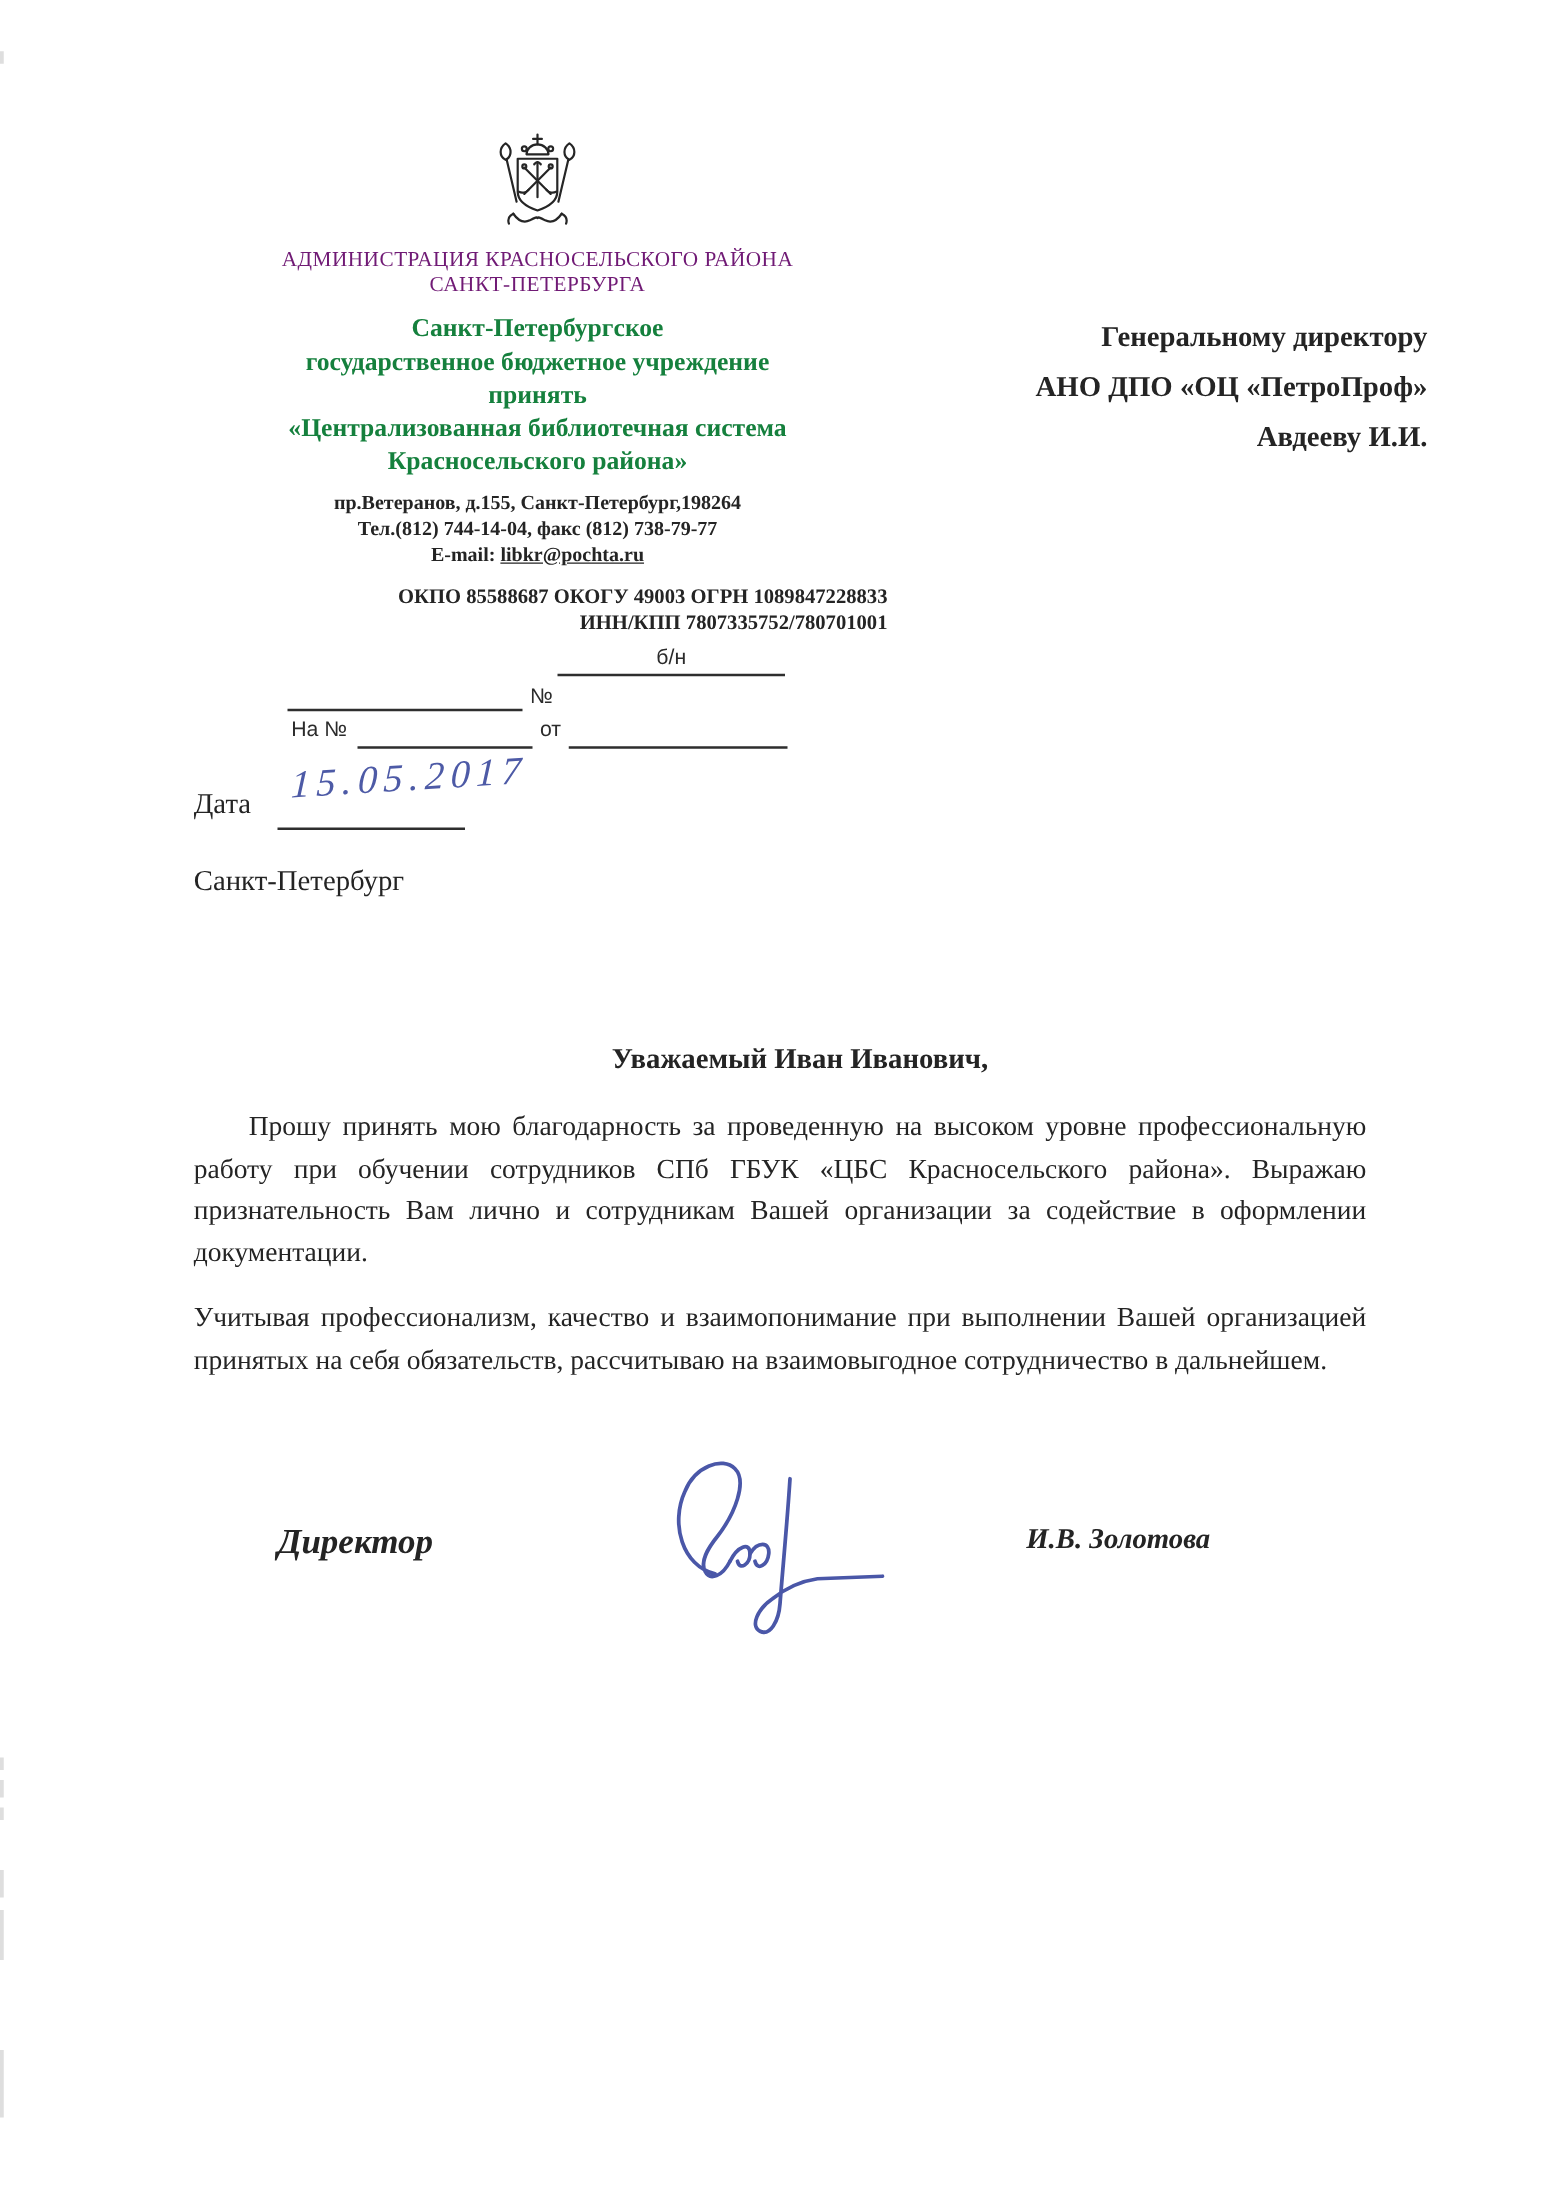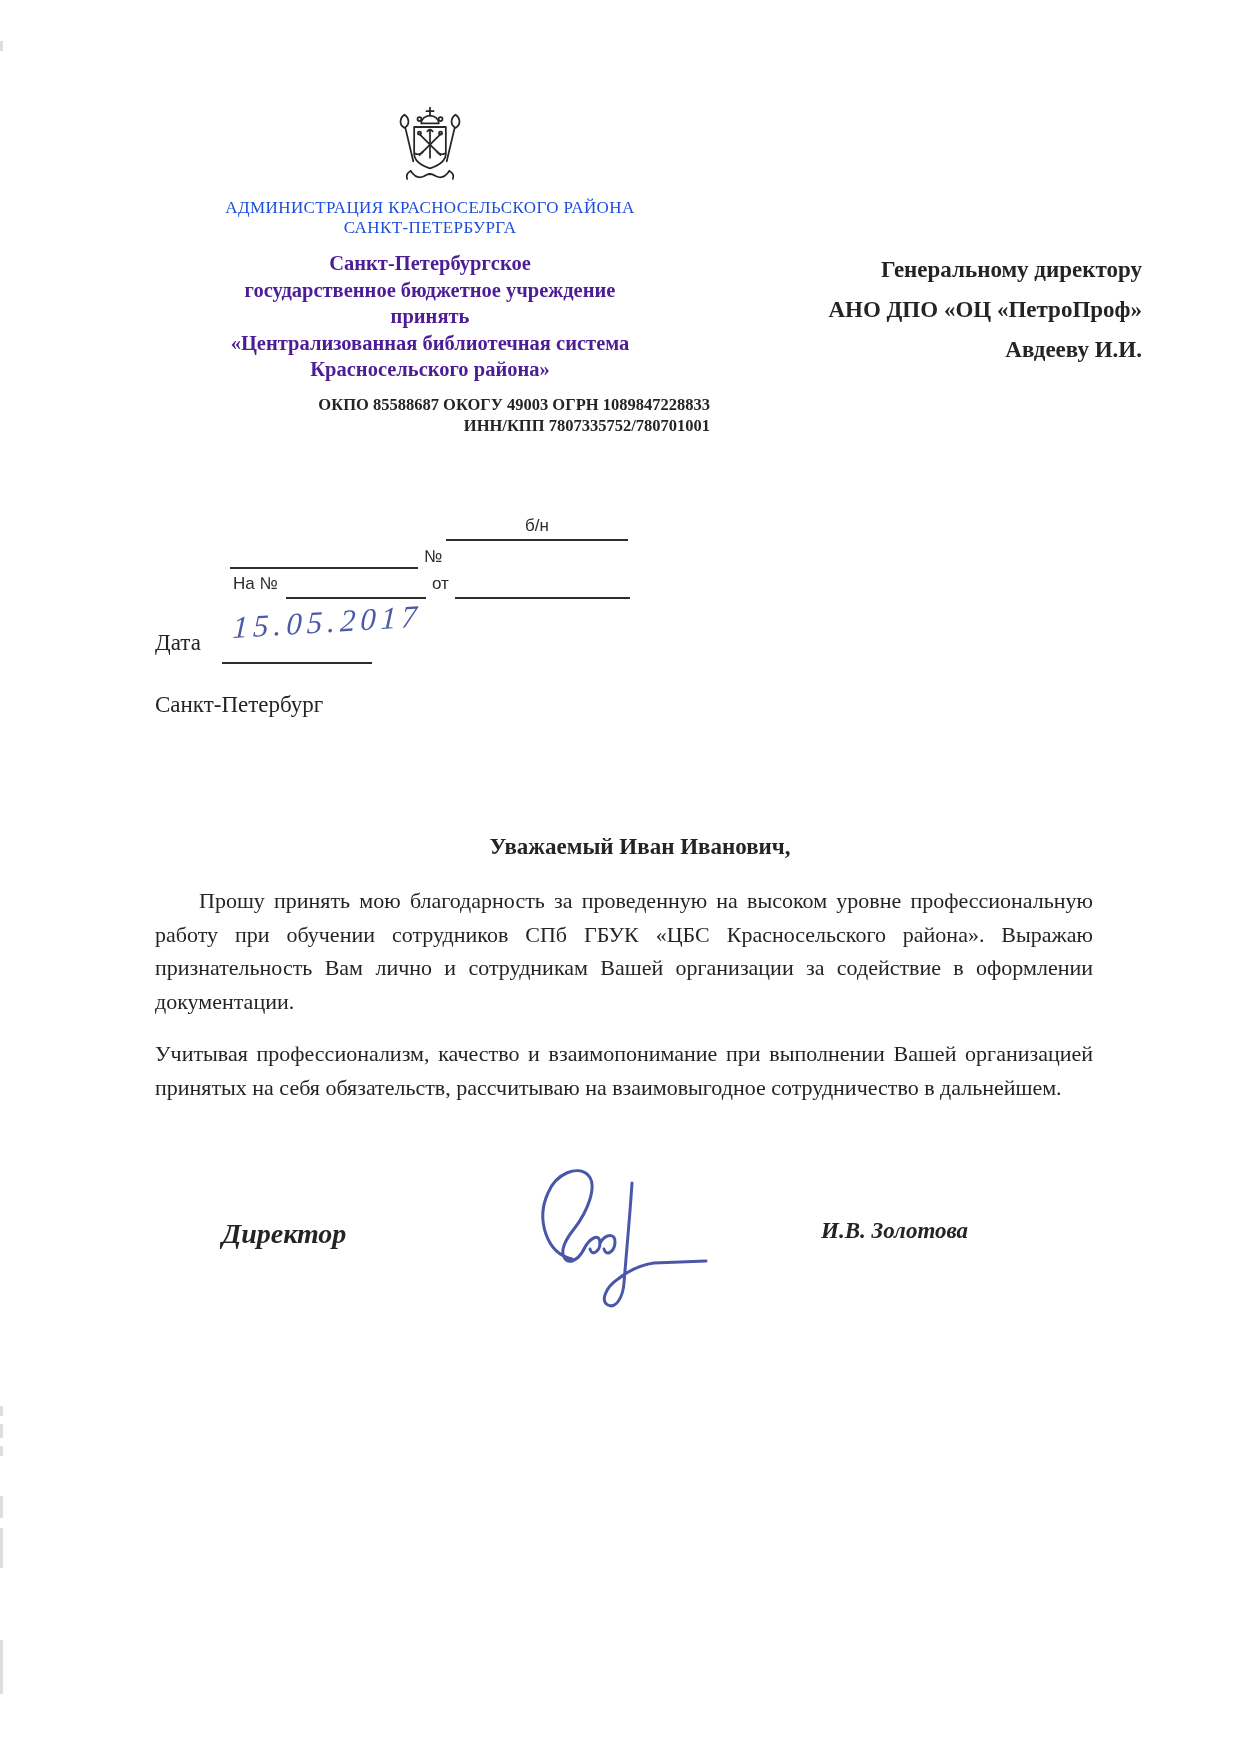--- a/index.html
+++ b/index.html
@@ -15,25 +15,25 @@
   .abs { position: absolute; }
 
   
   .letterhead {
     left: 150px; top: 106px; width: 560px;
     text-align: center;
   }
   .emblem { display: block; margin: 0 auto 6px auto; }
   .admin-line {
     font-size: 17px; line-height: 19.5px; letter-spacing: 0.4px;
-    color: #1d4ed8;
+    color: #701a75;
   }
   .org-block { margin-top: 13px; }
   .org-line {
-    font-size: 20.5px; font-weight: bold; line-height: 26.5px; color: #4c1d95;
+    font-size: 20.5px; font-weight: bold; line-height: 26.5px; color: #15803d;
   }
   .addr-block { margin-top: 9px; }
   .addr-line {
     font-size: 16px; font-weight: bold; line-height: 21px; color: #242424;
   }
   .email-value { text-decoration: underline; }
   .codes-block { margin-top: 11px; text-align: right; }
   .codes-line {
     font-size: 16.5px; font-weight: bold; line-height: 21px; color: #242424;
   }
@@ -146,20 +146,25 @@
     <div class="admin-line">САНКТ-ПЕТЕРБУРГА</div>
 
     <div class="org-block">
       <div class="org-line">Санкт-Петербургское</div>
       <div class="org-line">государственное бюджетное учреждение</div>
       <div class="org-line">принять</div>
       <div class="org-line">«Централизованная библиотечная система</div>
       <div class="org-line">Красносельского района»</div>
     </div>
 
+    <div class="addr-block">
+      <div class="addr-line">пр.Ветеранов, д.155, Санкт-Петербург,198264</div>
+      <div class="addr-line">Тел.(812) 744-14-04, факс (812) 738-79-77</div>
+      <div class="addr-line"><span>E-mail:</span>&nbsp;<span class="email-value">libkr@pochta.ru</span></div>
+    </div>
 
     <div class="codes-block">
       <div class="codes-line">ОКПО 85588687 ОКОГУ 49003 ОГРН 1089847228833</div>
       <div class="codes-line">ИНН/КПП 7807335752/780701001</div>
     </div>
   </div>
 
   <div class="abs rule" style="left:230px; top:544px; width:188px; height:23px;"></div>
   <div class="abs form-label" style="left:424px; top:547px;">№</div>
   <div class="abs rule u-val" style="left:446px; top:516px; width:182px; height:23px;">б/н</div>

